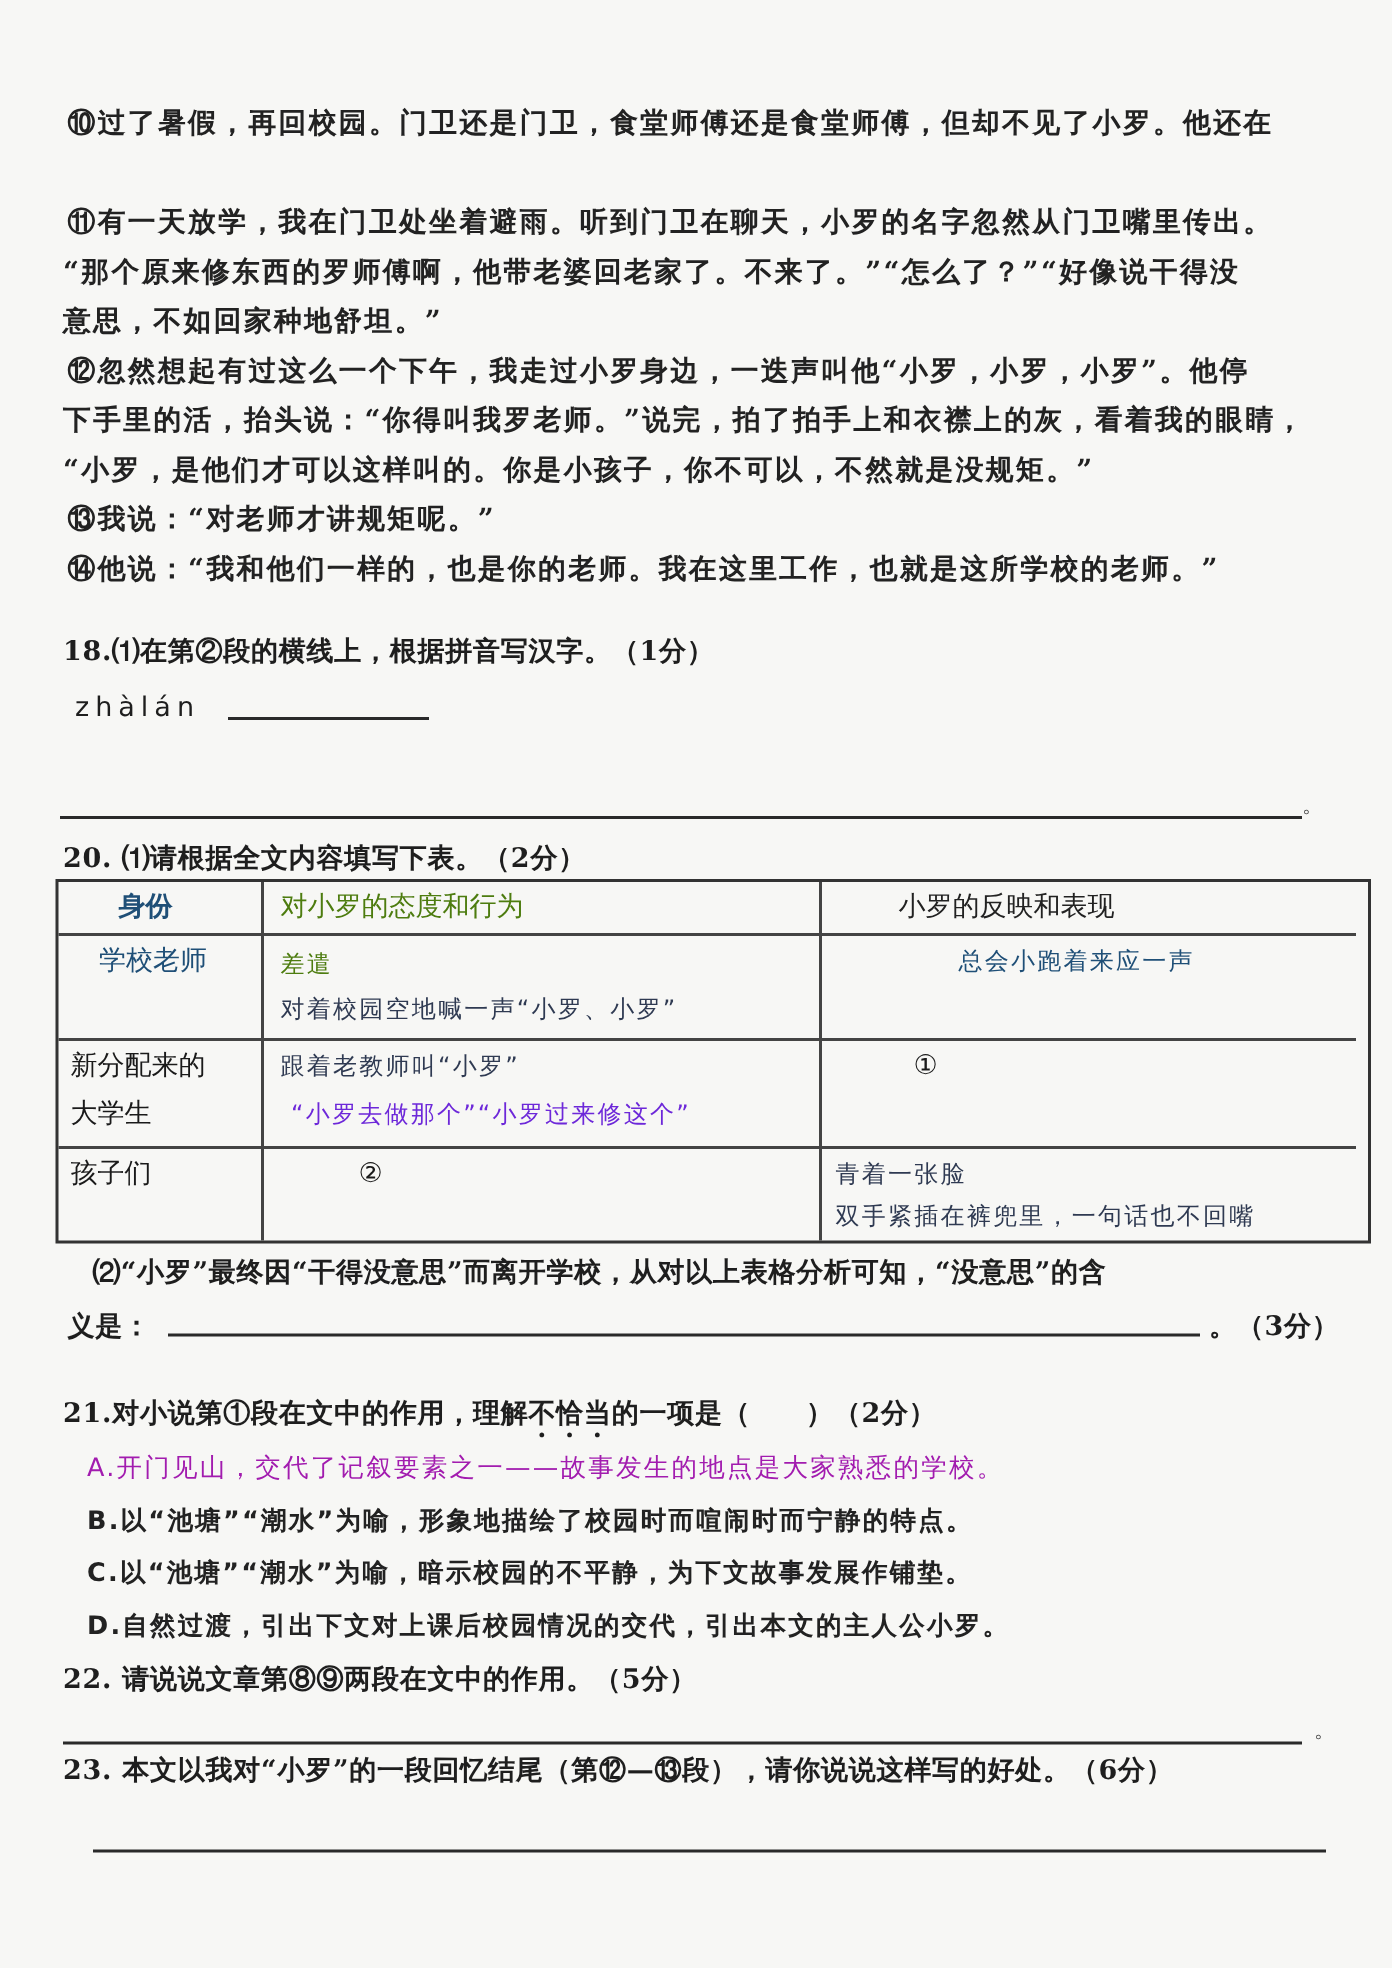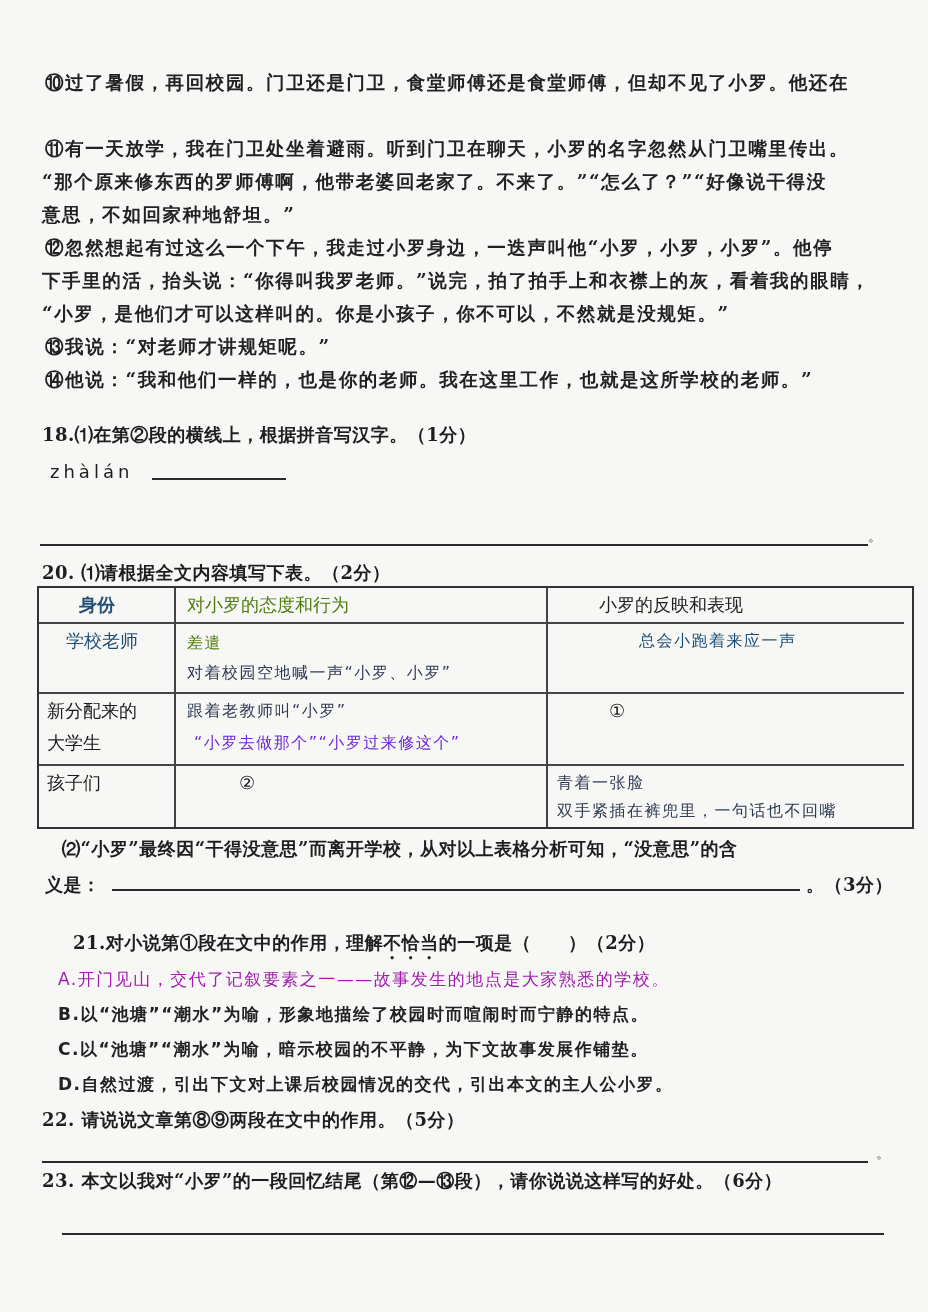--- a/index.html
+++ b/index.html
@@ -84,21 +84,21 @@
     <div class="cell" style="left:200px;top:180px;">②</div>
     <div class="cell hw" style="left:518px;top:180px;">青着一张脸</div>
     <div class="cell hw" style="left:518px;top:208px;">双手紧插在裤兜里，一句话也不回嘴</div>
   </div>
 
   <div class="q" style="left:62px;top:836px;">⑵“小罗”最终因“干得没意思”而离开学校，从对以上表格分析可知，“没意思”的含</div>
   <div class="q" style="left:45px;top:872px;">义是：</div>
   <div class="hline" style="left:112px;top:889px;width:688px;"></div>
   <div class="q" style="left:806px;top:872px;">。（3分）</div>
 
-  <div class="q" style="left:42px;top:930px;margin-left:31px;">
+  <div class="q" style="left:42px;top:930px;">
     <span>21.对小说第①段在文中的作用，理解</span><span class="emph">不恰当</span><span>的一项是（　　）（2分）</span>
   </div>
   <div class="q hw" style="left:58px;top:966px;font-size:17px;color:#a21caf;font-weight:normal;">A.开门见山，交代了记叙要素之一——故事发生的地点是大家熟悉的学校。</div>
   <div class="q hw" style="left:58px;top:1001px;font-size:17px;color:#222;font-weight:bold;">B.以“池塘”“潮水”为喻，形象地描绘了校园时而喧闹时而宁静的特点。</div>
   <div class="q hw" style="left:58px;top:1036px;font-size:17px;color:#222;font-weight:bold;">C.以“池塘”“潮水”为喻，暗示校园的不平静，为下文故事发展作铺垫。</div>
   <div class="q hw" style="left:58px;top:1071px;font-size:17px;color:#222;font-weight:bold;">D.自然过渡，引出下文对上课后校园情况的交代，引出本文的主人公小罗。</div>
 
   <div class="q" style="left:42px;top:1107px;">22.  请说说文章第⑧⑨两段在文中的作用。（5分）</div>
   <div class="hline" style="left:42px;top:1161px;width:826px;"></div>
   <div class="dot" style="left:876px;top:1145px;">。</div>

